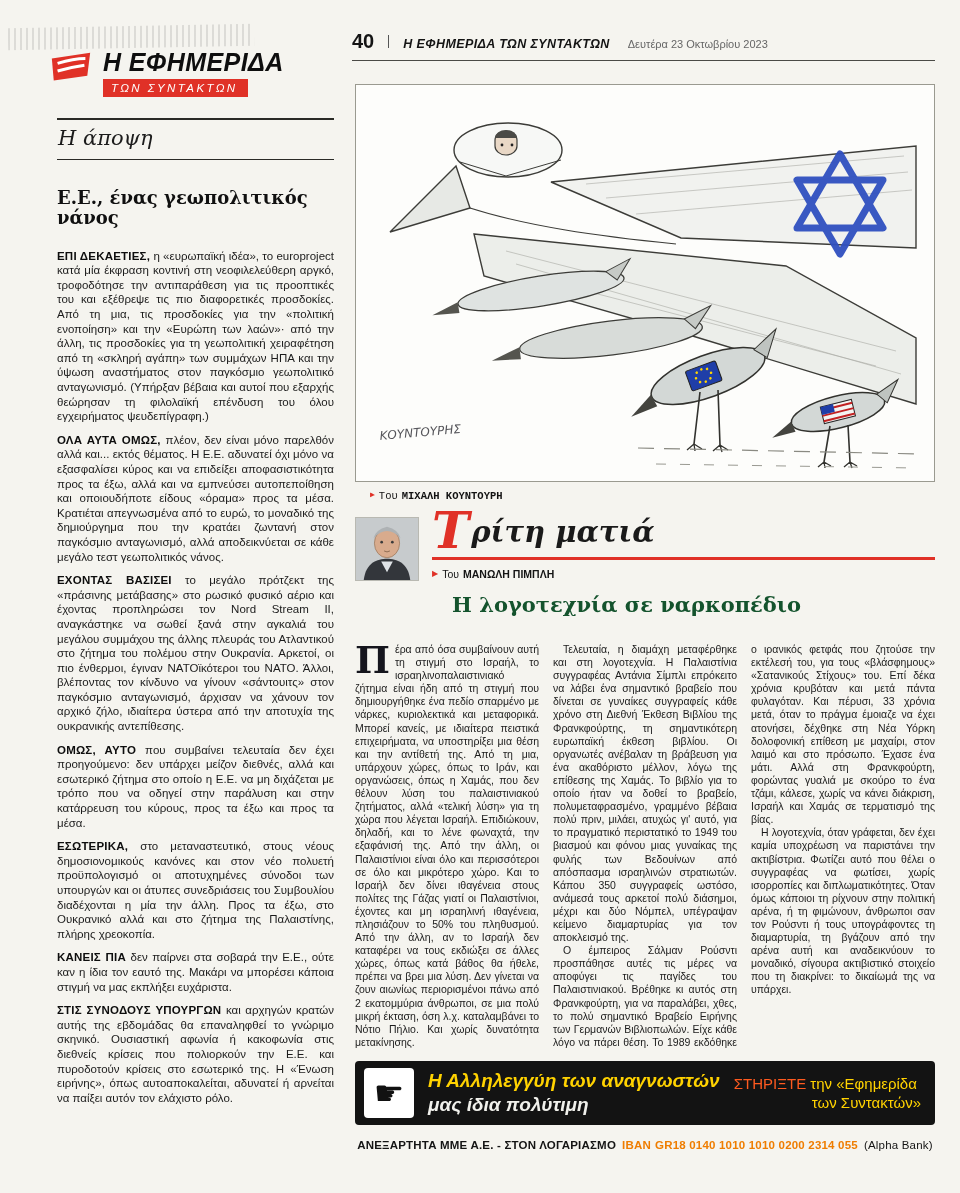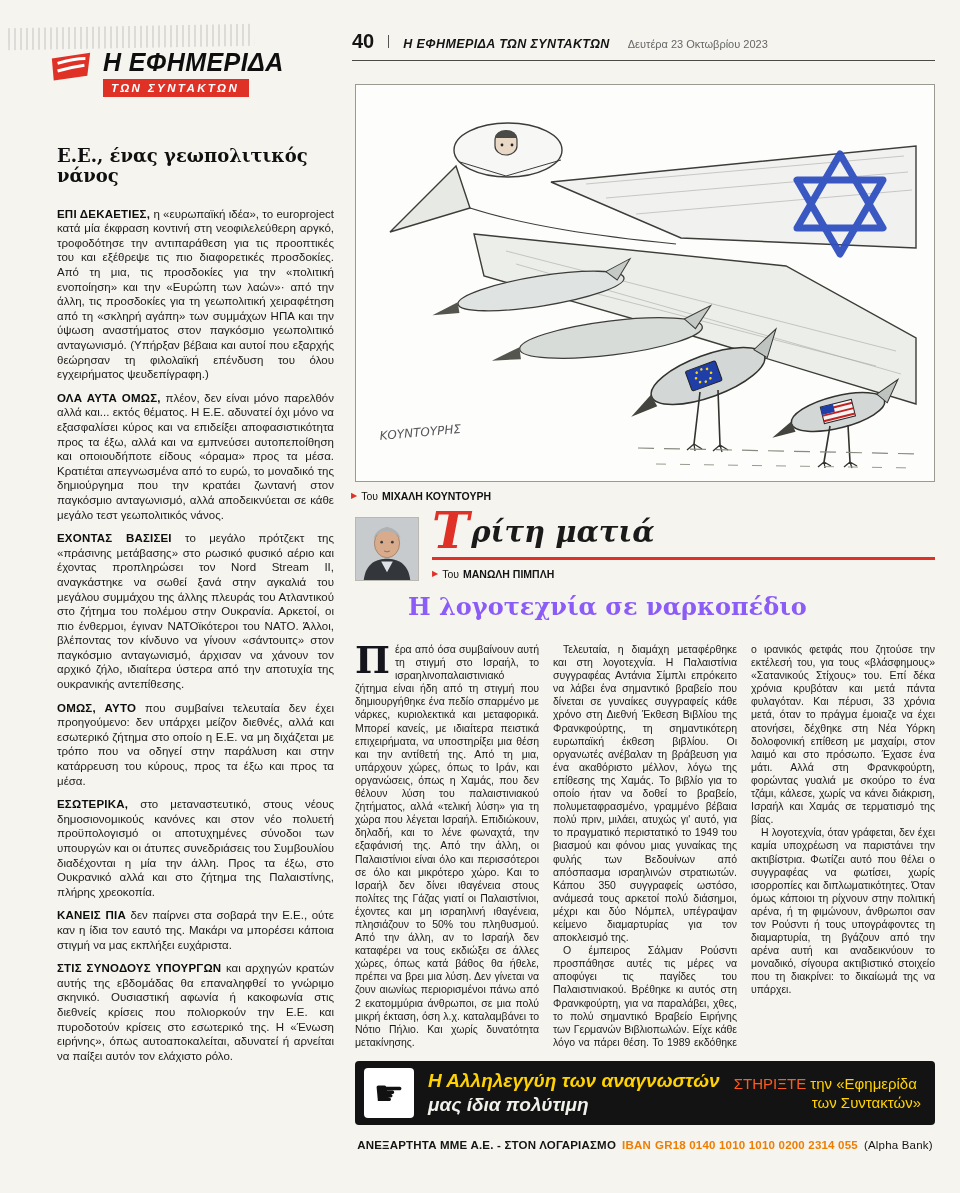--- a/index.html
+++ b/index.html
@@ -36,21 +36,21 @@
   .vbar{width:1px;height:13px;background:#555;align-self:center;}
   .masthead{font-size:12.5px;font-weight:800;font-style:italic;letter-spacing:.4px;}
   .issue-date{font-size:11px;color:#666;margin-left:4px;}
 
   
   .logo{position:absolute;left:48px;top:50px;display:flex;gap:9px;align-items:flex-start;}
   .logo svg{display:block;}
   .logo-main{font-size:25px;font-weight:800;font-style:italic;letter-spacing:.4px;color:#0e0e0e;line-height:1;}
   .logo-sub{
     display:inline-block;margin-top:4px;background:var(--red);color:#fff;
-    font-size:11.5px;font-weight:700;font-style:italic;letter-spacing:2.4px;
+    font-size:11.5px;font-weight:400;font-style:italic;letter-spacing:2.4px;
     padding:3px 10px 3px 8px;
   }
 
   
   .opinion{position:absolute;left:57px;top:118px;width:277px;}
   .op-label{
     border-top:2px solid #2a2a26;border-bottom:1px solid #2a2a26;
     padding:6px 1px 9px;
     font-family:"DejaVu Serif","Liberation Serif",serif;
     font-style:italic;font-size:21px;color:#1c1c1c;
@@ -65,21 +65,21 @@
     margin-bottom:9px;color:#1b1b1b;
   }
   .op-body .lead{font-weight:800;letter-spacing:.2px;color:#0d0d0d;}
 
   
   .cartoon{
     position:absolute;left:355px;top:84px;width:580px;height:398px;
     border:1px solid #9a9a90;background:#fdfdfb;
   }
   .cartoon svg{width:100%;height:100%;display:block;}
-  .cartoon-credit{position:absolute;left:351px;top:490px;font-size:10.5px;color:#111;}
+  .cartoon-credit{position:absolute;left:370px;top:490px;font-size:10.5px;color:#111;font-family:Liberation Mono, monospace;}
   .arrow{color:var(--red);font-size:8px;vertical-align:2px;margin-right:4px;}
   .credit-pre{margin-right:4px;}
   .credit-name{font-weight:800;}
 
   
   .author-photo{position:absolute;left:355px;top:517px;width:64px;height:64px;border:1px solid #b9b9b2;}
   .author-photo svg{width:100%;height:100%;display:block;}
   .tl-head{position:absolute;left:432px;top:506px;width:503px;}
   .tl-title{height:50px;white-space:nowrap;}
   .tl-initial{
@@ -89,23 +89,23 @@
   .tl-rest{
     font-family:"DejaVu Serif","Liberation Serif",serif;
     font-style:italic;font-weight:600;font-size:29px;color:#1a1a1a;
     margin-left:2px;vertical-align:6px;
   }
   .tl-rule{height:2.5px;background:var(--red);margin-top:1px;}
   .tl-byline{margin-top:8px;font-size:10.5px;}
   .byline-name{font-weight:800;}
 
   .article-title{
-    position:absolute;left:408px;top:592px;width:503px;
-    font-family:"DejaVu Serif","Liberation Serif",serif;
-    font-weight:700;font-size:24px;color:#8b5cf6;
+    position:absolute;left:452px;top:592px;width:503px;
+    font-family:"DejaVu Serif","Liberation Serif",serif;
+    font-weight:700;font-size:21px;color:#14532d;
   }
   .article-body{
     position:absolute;left:355px;top:643px;width:580px;height:417px;
     column-count:3;column-gap:14px;column-fill:auto;overflow:hidden;
     font-size:10.5px;line-height:13.1px;text-align:justify;color:#1b1b1b;
   }
   .article-body p{margin:0;}
   .article-body p.ind{text-indent:10px;}
   .dropcap{
     float:left;
@@ -164,20 +164,21 @@
       <path d="M10,13 C20,10 32,8 39,8" stroke="#ffffff" stroke-width="3" fill="none"></path>
       <path d="M10,21 C20,18 31,16 38,15" stroke="#ffffff" stroke-width="3" fill="none"></path>
     </svg>
     <div class="logo-text">
       <div class="logo-main">Η ΕΦΗΜΕΡΙΔΑ</div>
       <div class="logo-sub">ΤΩΝ ΣΥΝΤΑΚΤΩΝ</div>
     </div>
   </div>
 
   <section class="opinion">
+    <div class="op-label">Η άποψη</div>
     <h1 class="op-title">Ε.Ε., ένας γεωπολιτικός νάνος</h1>
     <div class="op-body">
       <p><b class="lead">ΕΠΙ ΔΕΚΑΕΤΙΕΣ,</b><span> η «ευρωπαϊκή ιδέα», το europroject κατά μία έκφραση κοντινή στη νεοφιλελεύθερη αργκό, τροφοδότησε την αντιπαράθεση για τις προοπτικές του και εξέθρεψε τις πιο διαφορετικές προσδοκίες. Από τη μια, τις προσδοκίες για την «πολιτική ενοποίηση» και την «Ευρώπη των λαών»· από την άλλη, τις προσδοκίες για τη γεωπολιτική χειραφέτηση από τη «σκληρή αγάπη» των συμμάχων ΗΠΑ και την ύψωση αναστήματος στον παγκόσμιο γεωπολιτικό ανταγωνισμό. (Υπήρξαν βέβαια και αυτοί που εξαρχής θεώρησαν τη φιλολαϊκή επένδυση του όλου εγχειρήματος ψευδεπίγραφη.)</span></p>
       <p><b class="lead">ΟΛΑ ΑΥΤΑ ΟΜΩΣ,</b><span> πλέον, δεν είναι μόνο παρελθόν αλλά και... εκτός θέματος. Η Ε.Ε. αδυνατεί όχι μόνο να εξασφαλίσει κύρος και να επιδείξει αποφασιστικότητα προς τα έξω, αλλά και να εμπνεύσει αυτοπεποίθηση και οποιουδήποτε είδους «όραμα» προς τα μέσα. Κρατιέται απεγνωσμένα από το ευρώ, το μοναδικό της δημιούργημα που την κρατάει ζωντανή στον παγκόσμιο ανταγωνισμό, αλλά αποδεικνύεται σε κάθε μεγάλο τεστ γεωπολιτικός νάνος.</span></p>
       <p><b class="lead">ΕΧΟΝΤΑΣ ΒΑΣΙΣΕΙ</b><span> το μεγάλο πρότζεκτ της «πράσινης μετάβασης» στο ρωσικό φυσικό αέριο και έχοντας προπληρώσει τον Nord Stream II, αναγκάστηκε να σωθεί ξανά στην αγκαλιά του μεγάλου συμμάχου της άλλης πλευράς του Ατλαντικού στο ζήτημα του πολέμου στην Ουκρανία. Αρκετοί, οι πιο ένθερμοι, έγιναν ΝΑΤΟϊκότεροι του ΝΑΤΟ. Άλλοι, βλέποντας τον κίνδυνο να γίνουν «σάντουιτς» στον παγκόσμιο ανταγωνισμό, άρχισαν να χάνουν τον αρχικό ζήλο, ιδιαίτερα ύστερα από την αποτυχία της ουκρανικής αντεπίθεσης.</span></p>
       <p><b class="lead">ΟΜΩΣ, ΑΥΤΟ</b><span> που συμβαίνει τελευταία δεν έχει προηγούμενο: δεν υπάρχει μείζον διεθνές, αλλά και εσωτερικό ζήτημα στο οποίο η Ε.Ε. να μη διχάζεται με τρόπο που να οδηγεί στην παράλυση και στην κατάρρευση του κύρους, προς τα έξω και προς τα μέσα.</span></p>
       <p><b class="lead">ΕΣΩΤΕΡΙΚΑ,</b><span> στο μεταναστευτικό, στους νέους δημοσιονομικούς κανόνες και στον νέο πολυετή προϋπολογισμό οι αποτυχημένες σύνοδοι των υπουργών και οι άτυπες συνεδριάσεις του Συμβουλίου διαδέχονται η μία την άλλη. Προς τα έξω, στο Ουκρανικό αλλά και στο ζήτημα της Παλαιστίνης, πλήρης χρεοκοπία.</span></p>
       <p><b class="lead">ΚΑΝΕΙΣ ΠΙΑ</b><span> δεν παίρνει στα σοβαρά την Ε.Ε., ούτε καν η ίδια τον εαυτό της. Μακάρι να μπορέσει κάποια στιγμή να μας εκπλήξει ευχάριστα.</span></p>
       <p><b class="lead">ΣΤΙΣ ΣΥΝΟΔΟΥΣ ΥΠΟΥΡΓΩΝ</b><span> και αρχηγών κρατών αυτής της εβδομάδας θα επαναληφθεί το γνώριμο σκηνικό. Ουσιαστική αφωνία ή κακοφωνία στις διεθνείς κρίσεις που πολιορκούν την Ε.Ε. και πυροδοτούν κρίσεις στο εσωτερικό της. Η «Ένωση ειρήνης», όπως αυτοαποκαλείται, αδυνατεί ή αρνείται να παίξει αυτόν τον ελάχιστο ρόλο.</span></p>
     </div>

